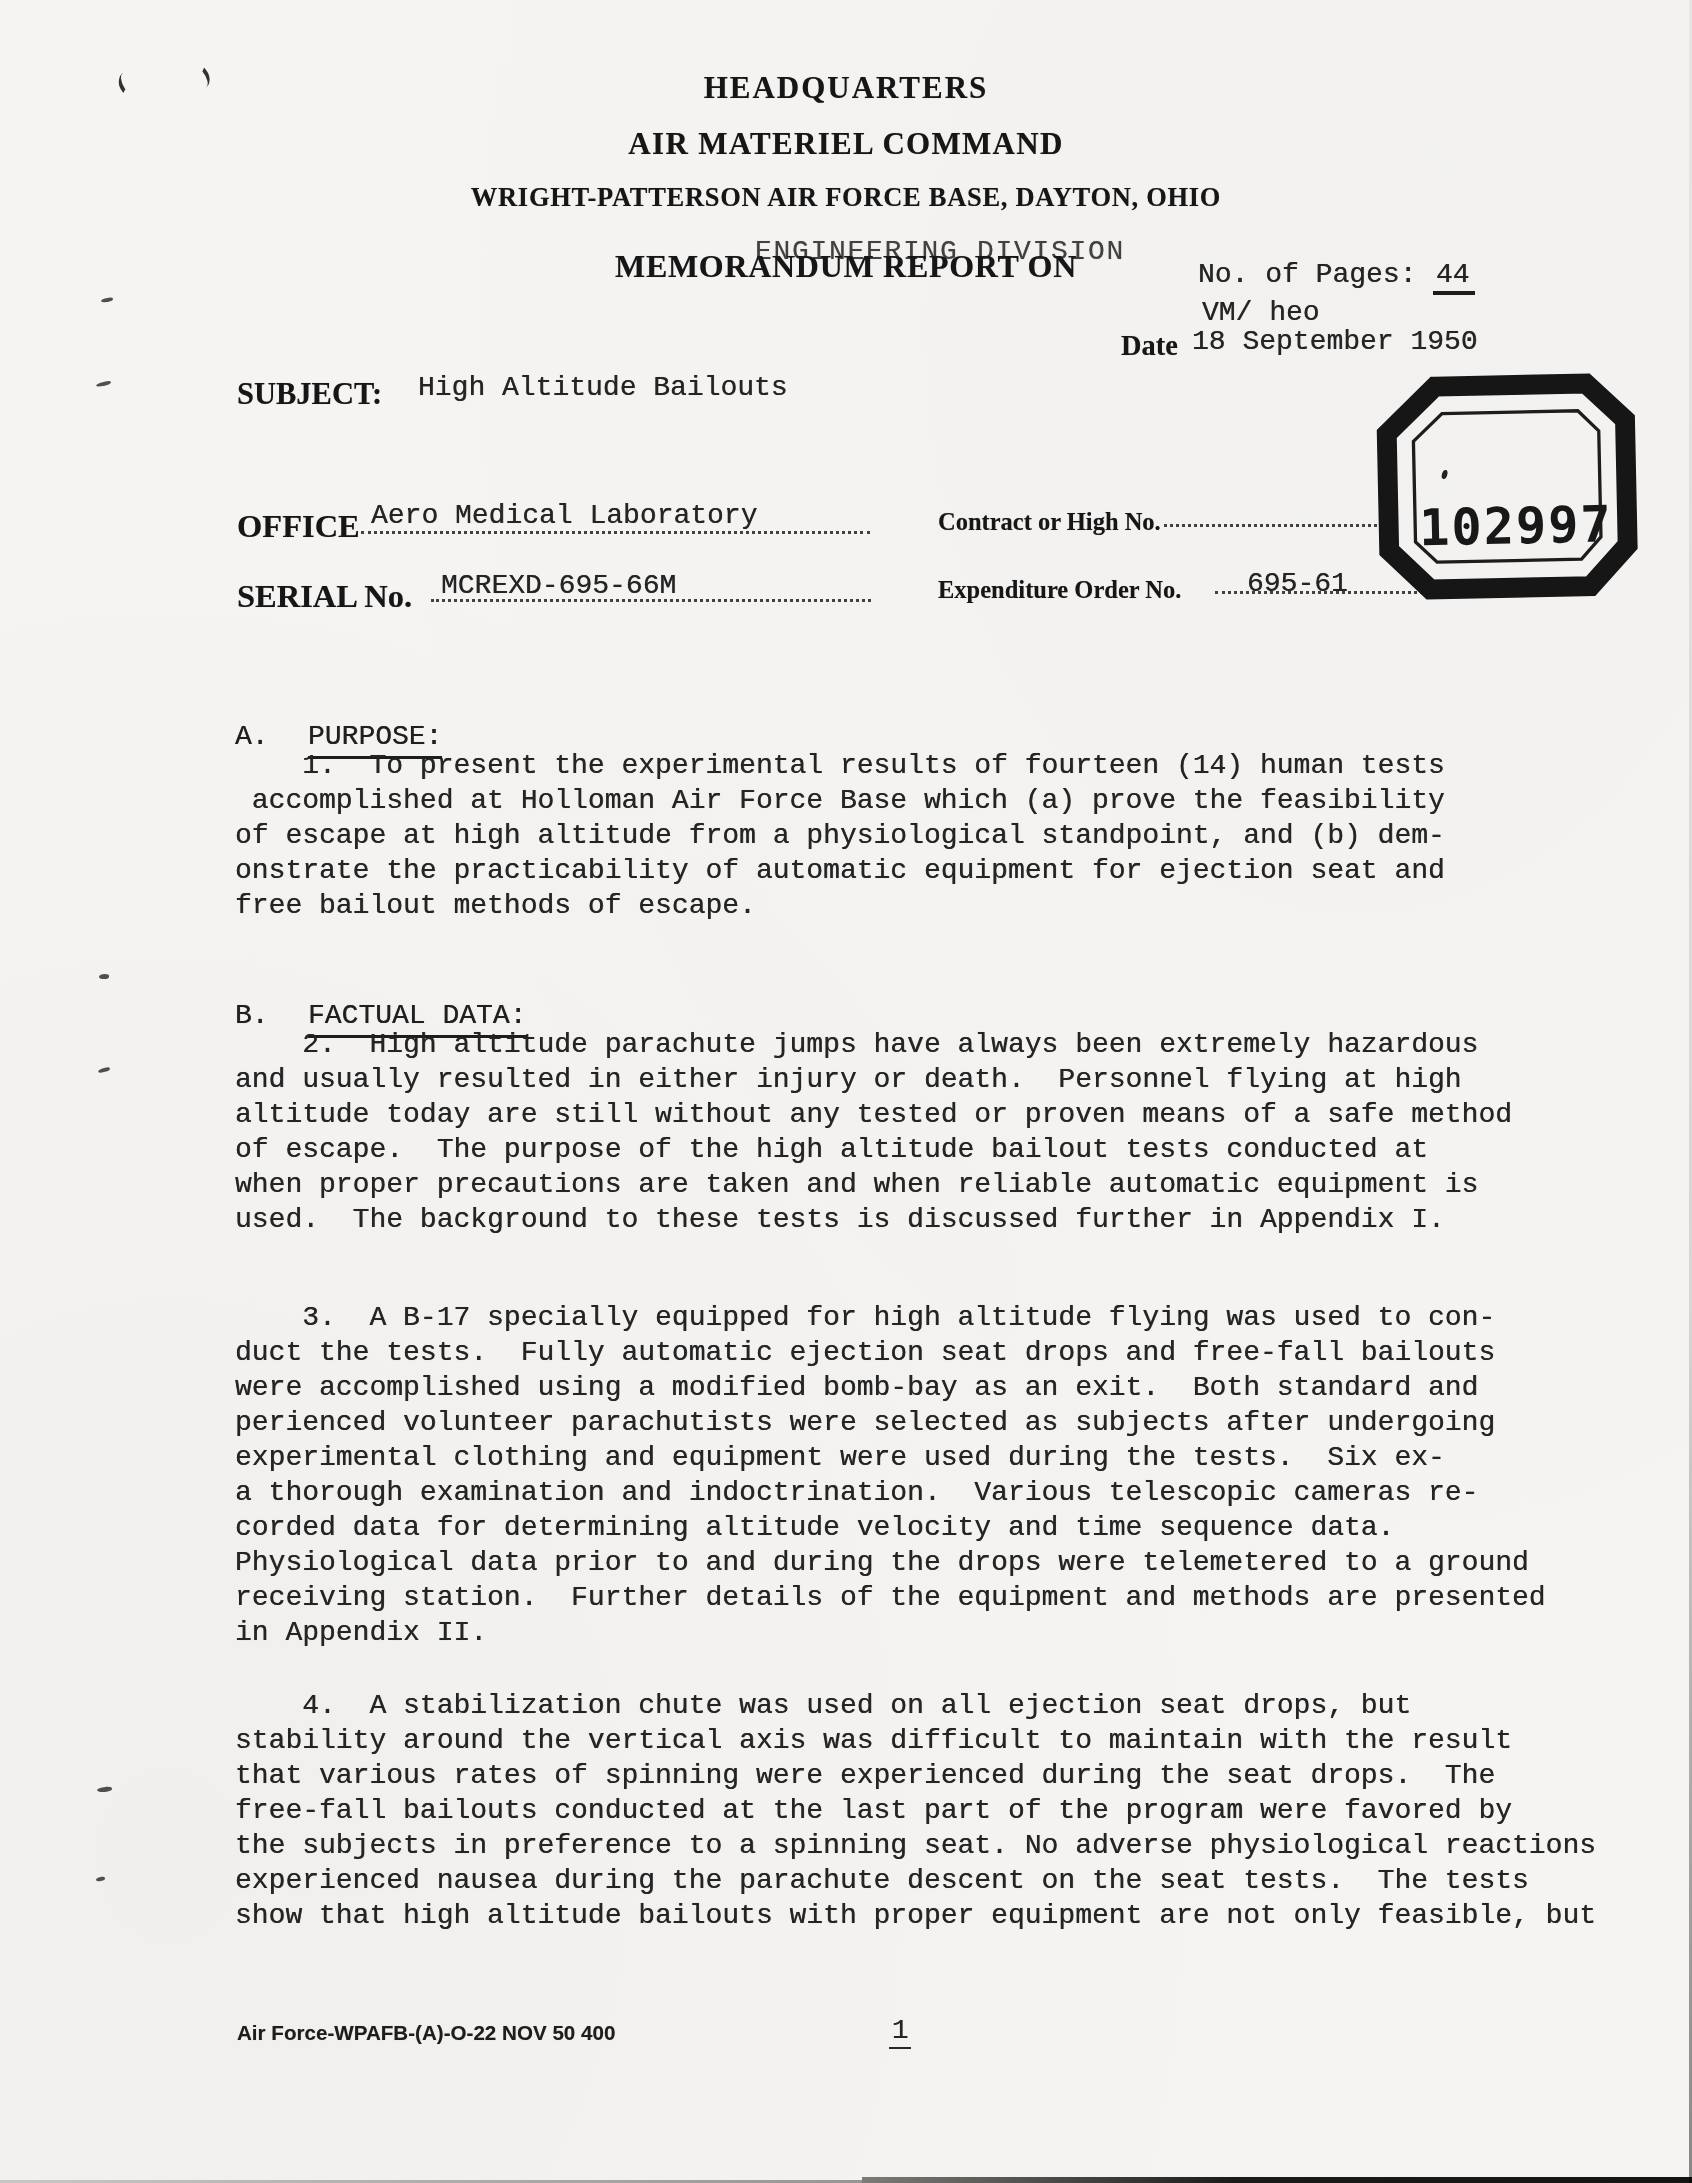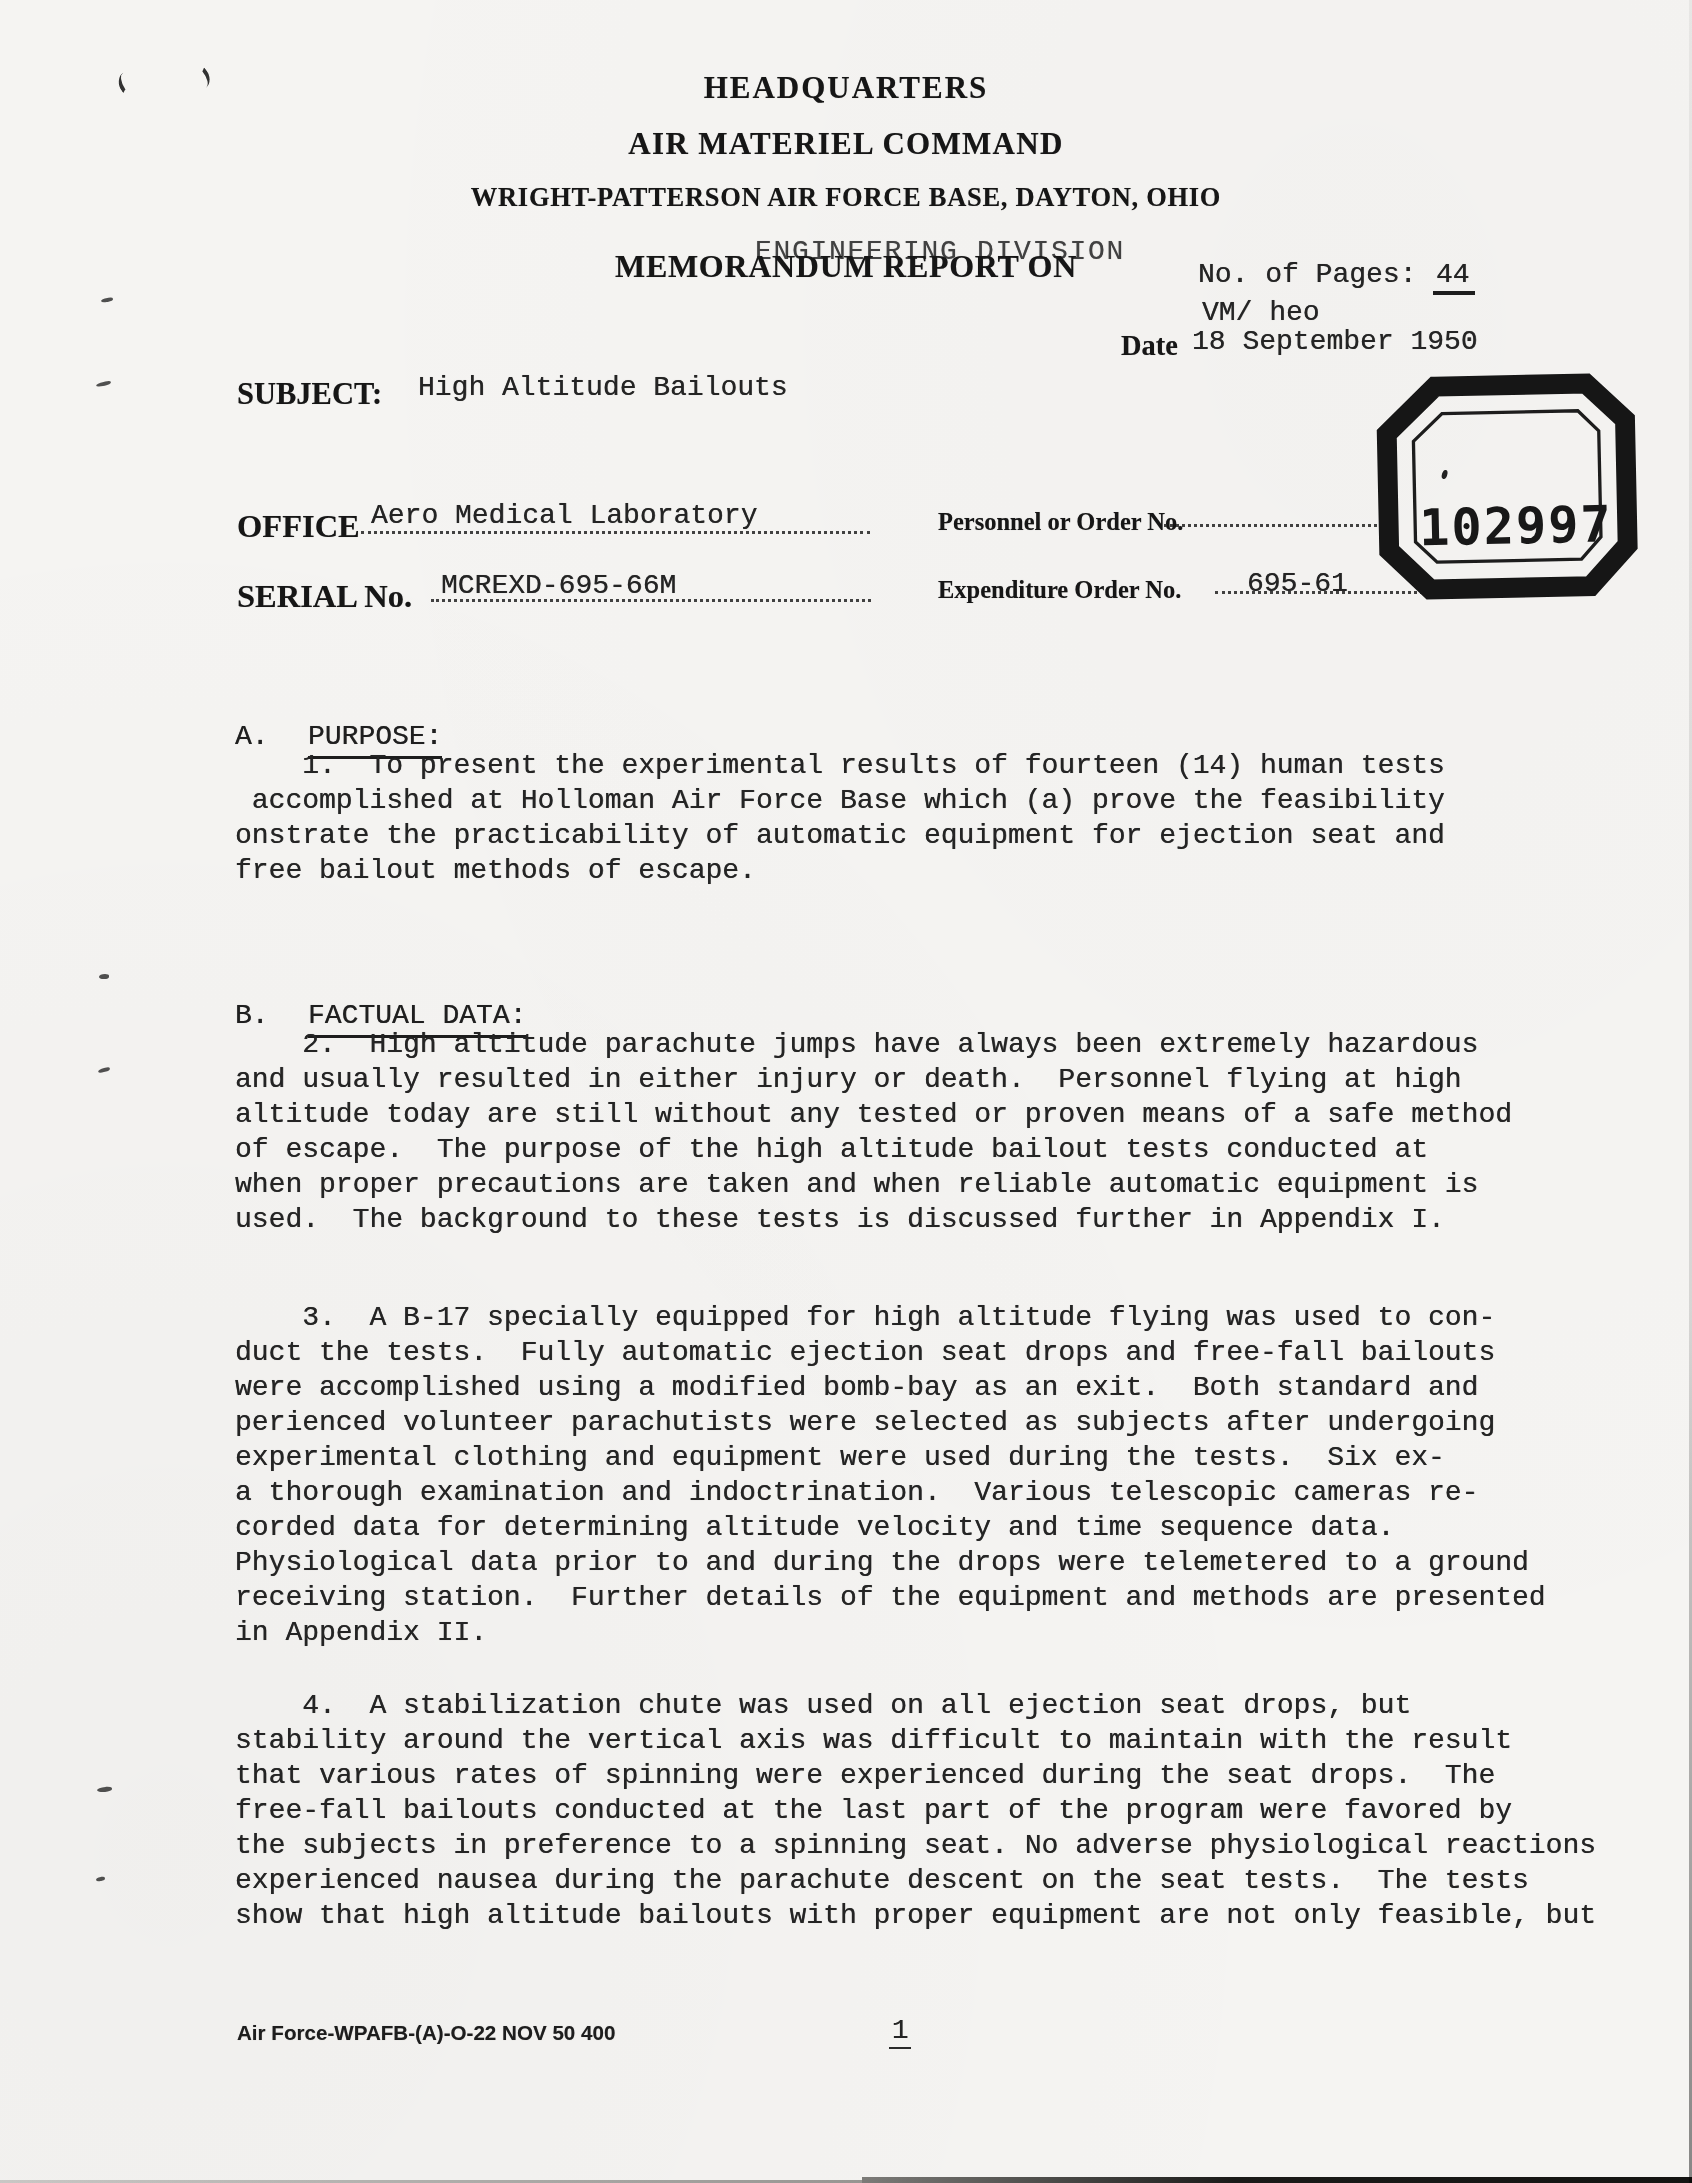--- a/index.html
+++ b/index.html
@@ -105,21 +105,21 @@
   <div class="typed vm-line">VM/ heo</div>
   <div class="printed date-label">Date</div>
   <div class="typed date-value">18 September 1950</div>
 
   <div class="printed subject-label">SUBJECT:</div>
   <div class="typed subject-value">High Altitude Bailouts</div>
 
   <div class="printed office-label">OFFICE</div>
   <div class="typed office-value">Aero Medical Laboratory</div>
   <div class="dots dots-office"></div>
-  <div class="printed contract-label">Personnel or Order No.</div>
+  <div class="printed contract-label">Contract or High No.</div>
   <div class="dots dots-contract"></div>
 
   <div class="printed serial-label">SERIAL No.</div>
   <div class="typed serial-value">MCREXD-695-66M</div>
   <div class="dots dots-serial"></div>
   <div class="printed expenditure-label">Expenditure Order No.</div>
   <div class="dots dots-expenditure"></div>
   <div class="typed expenditure-value">695-61</div>
 
   <div class="stamp">
@@ -129,20 +129,21 @@
       <ellipse cx="107" cy="154" rx="4" ry="7" fill="#222" transform="rotate(18 107 154)"></ellipse>
       <text x="213" y="260" text-anchor="middle">102997</text>
     </svg>
   </div>
 
   <div class="memo-body">
       <div class="blk blk-0 sect"><span class="sect-letter">A.</span><span class="sect-title">PURPOSE:</span></div>
       <div class="blk blk-1 para">
         <div class="tline">    1.  To present the experimental results of fourteen (14) human tests</div>
         <div class="tline"> accomplished at Holloman Air Force Base which (a) prove the feasibility</div>
+        <div class="tline">of escape at high altitude from a physiological standpoint, and (b) dem-</div>
         <div class="tline">onstrate the practicability of automatic equipment for ejection seat and</div>
         <div class="tline">free bailout methods of escape.</div>
       </div>
       <div class="blk blk-2 sect"><span class="sect-letter">B.</span><span class="sect-title">FACTUAL DATA:</span></div>
       <div class="blk blk-3 para">
         <div class="tline">    2.  High altitude parachute jumps have always been extremely hazardous</div>
         <div class="tline">and usually resulted in either injury or death.  Personnel flying at high</div>
         <div class="tline">altitude today are still without any tested or proven means of a safe method</div>
         <div class="tline">of escape.  The purpose of the high altitude bailout tests conducted at</div>
         <div class="tline">when proper precautions are taken and when reliable automatic equipment is</div>

